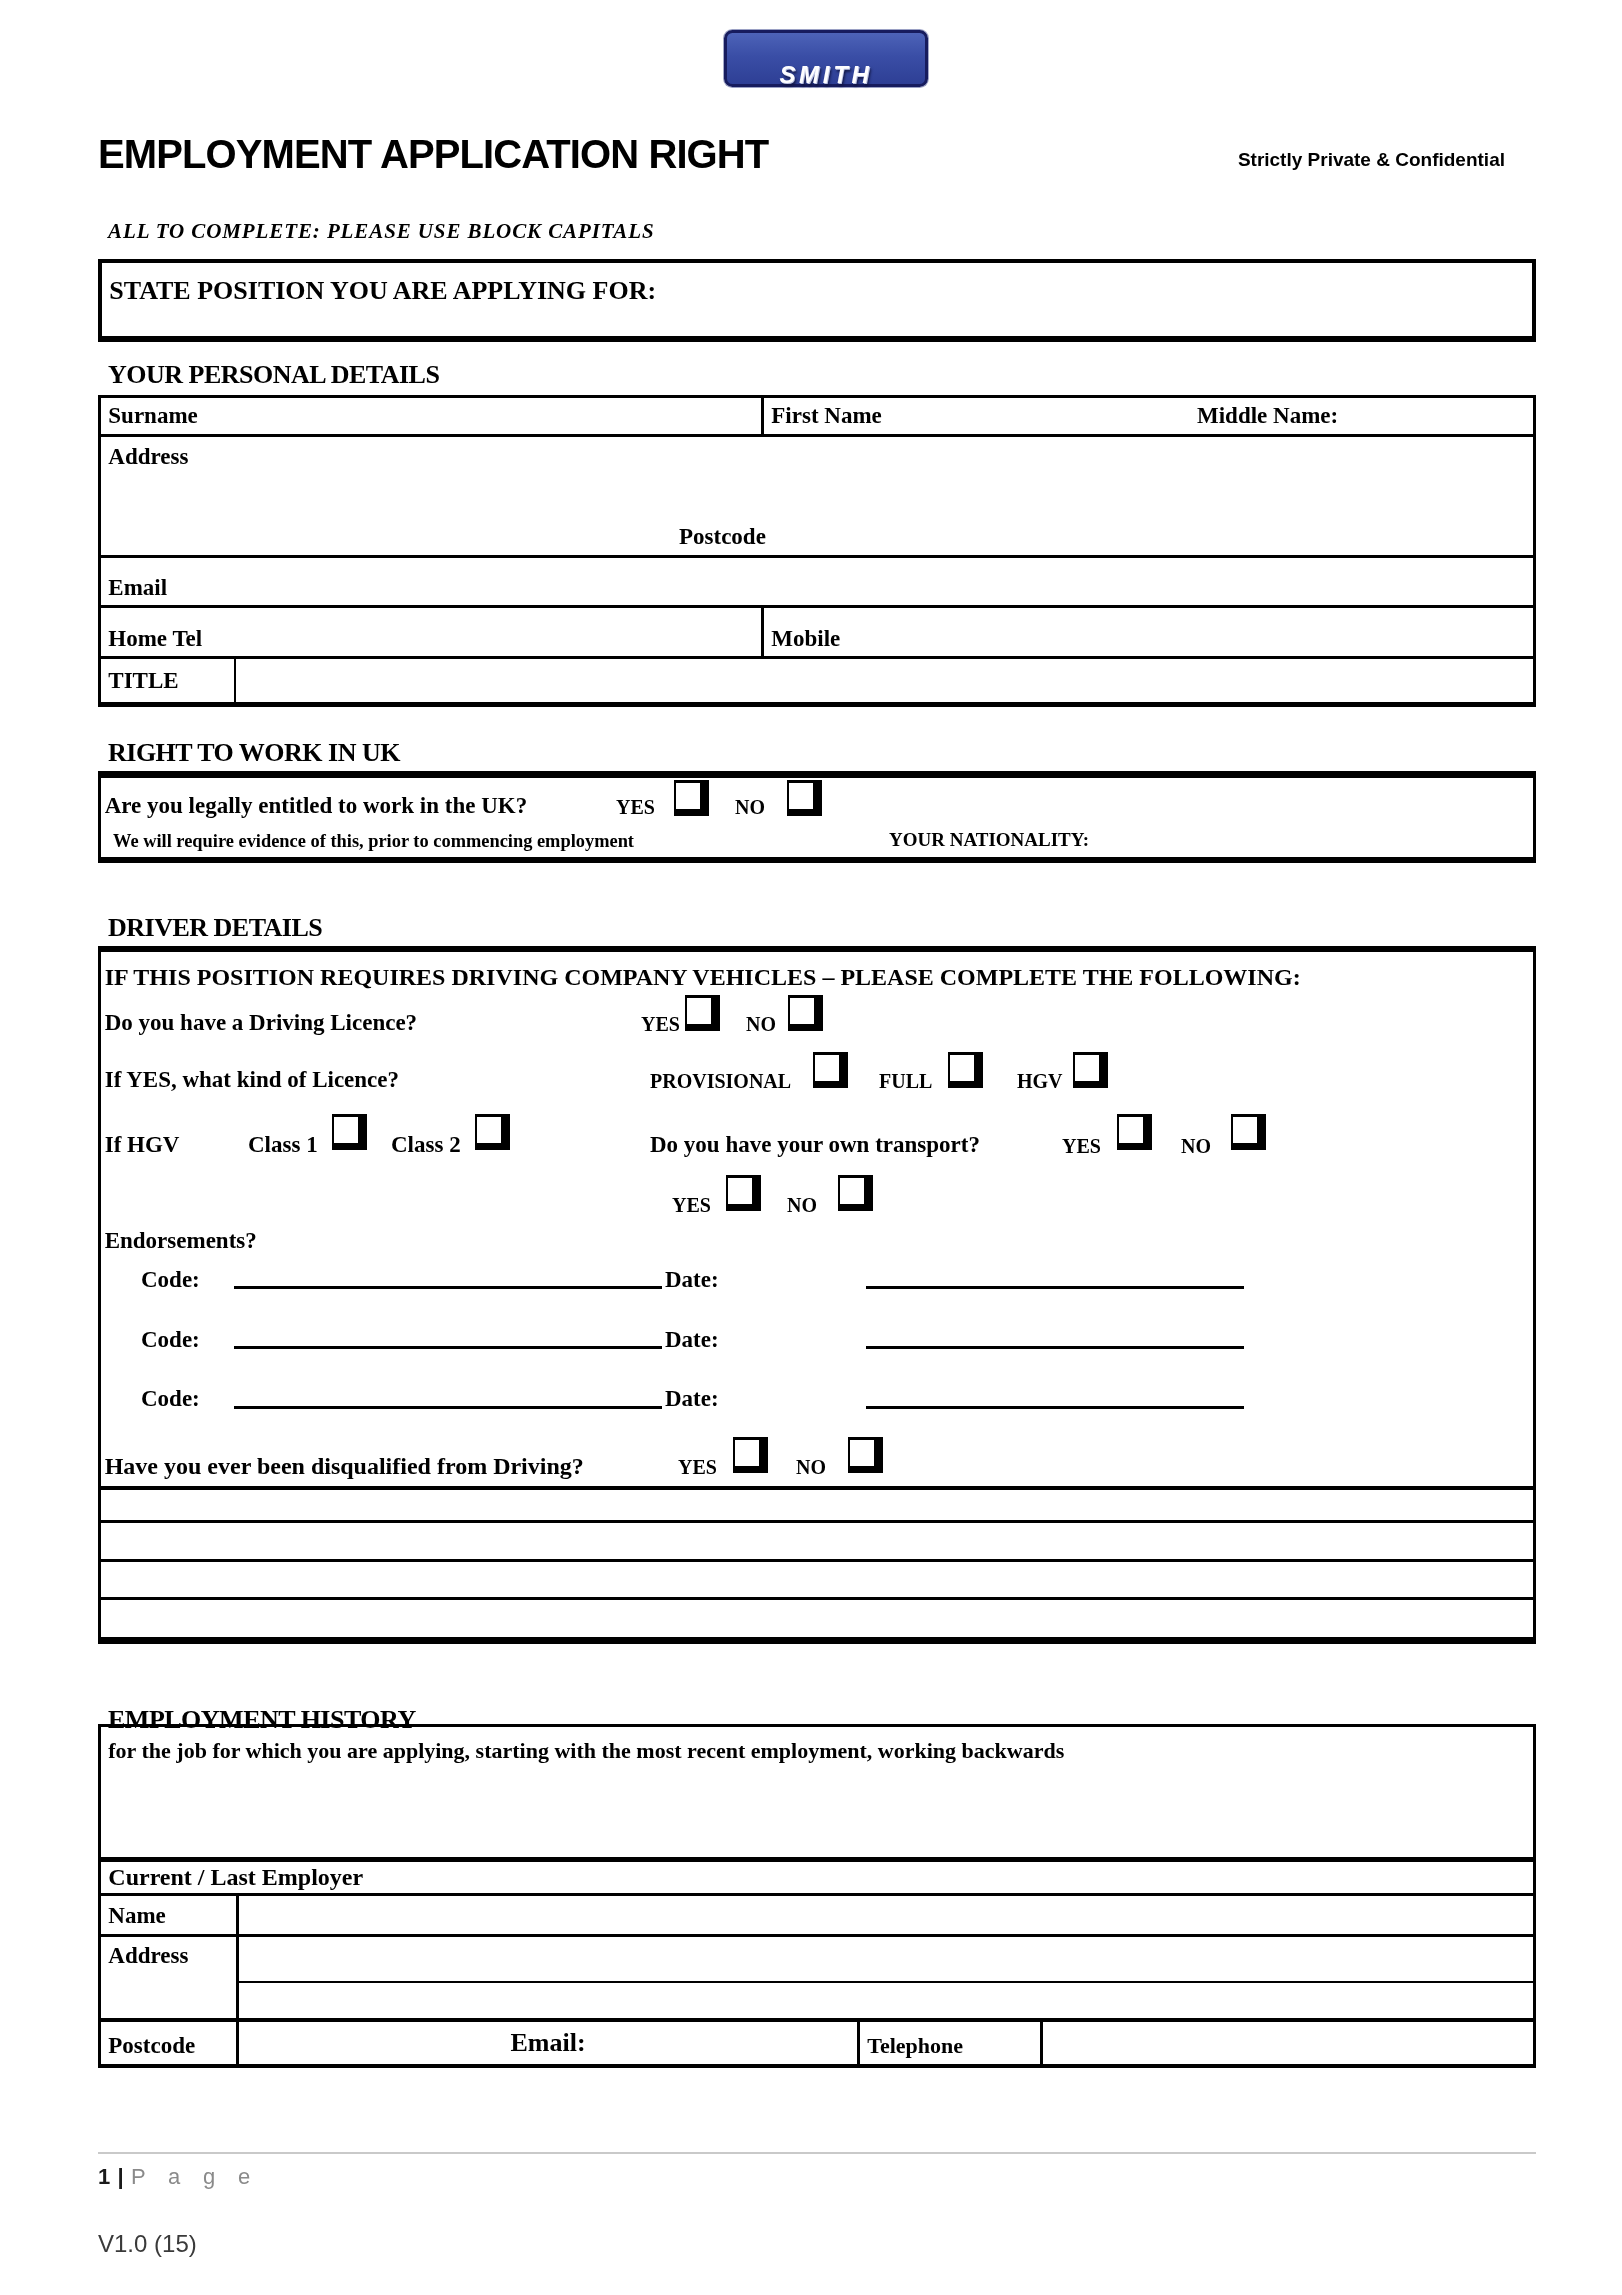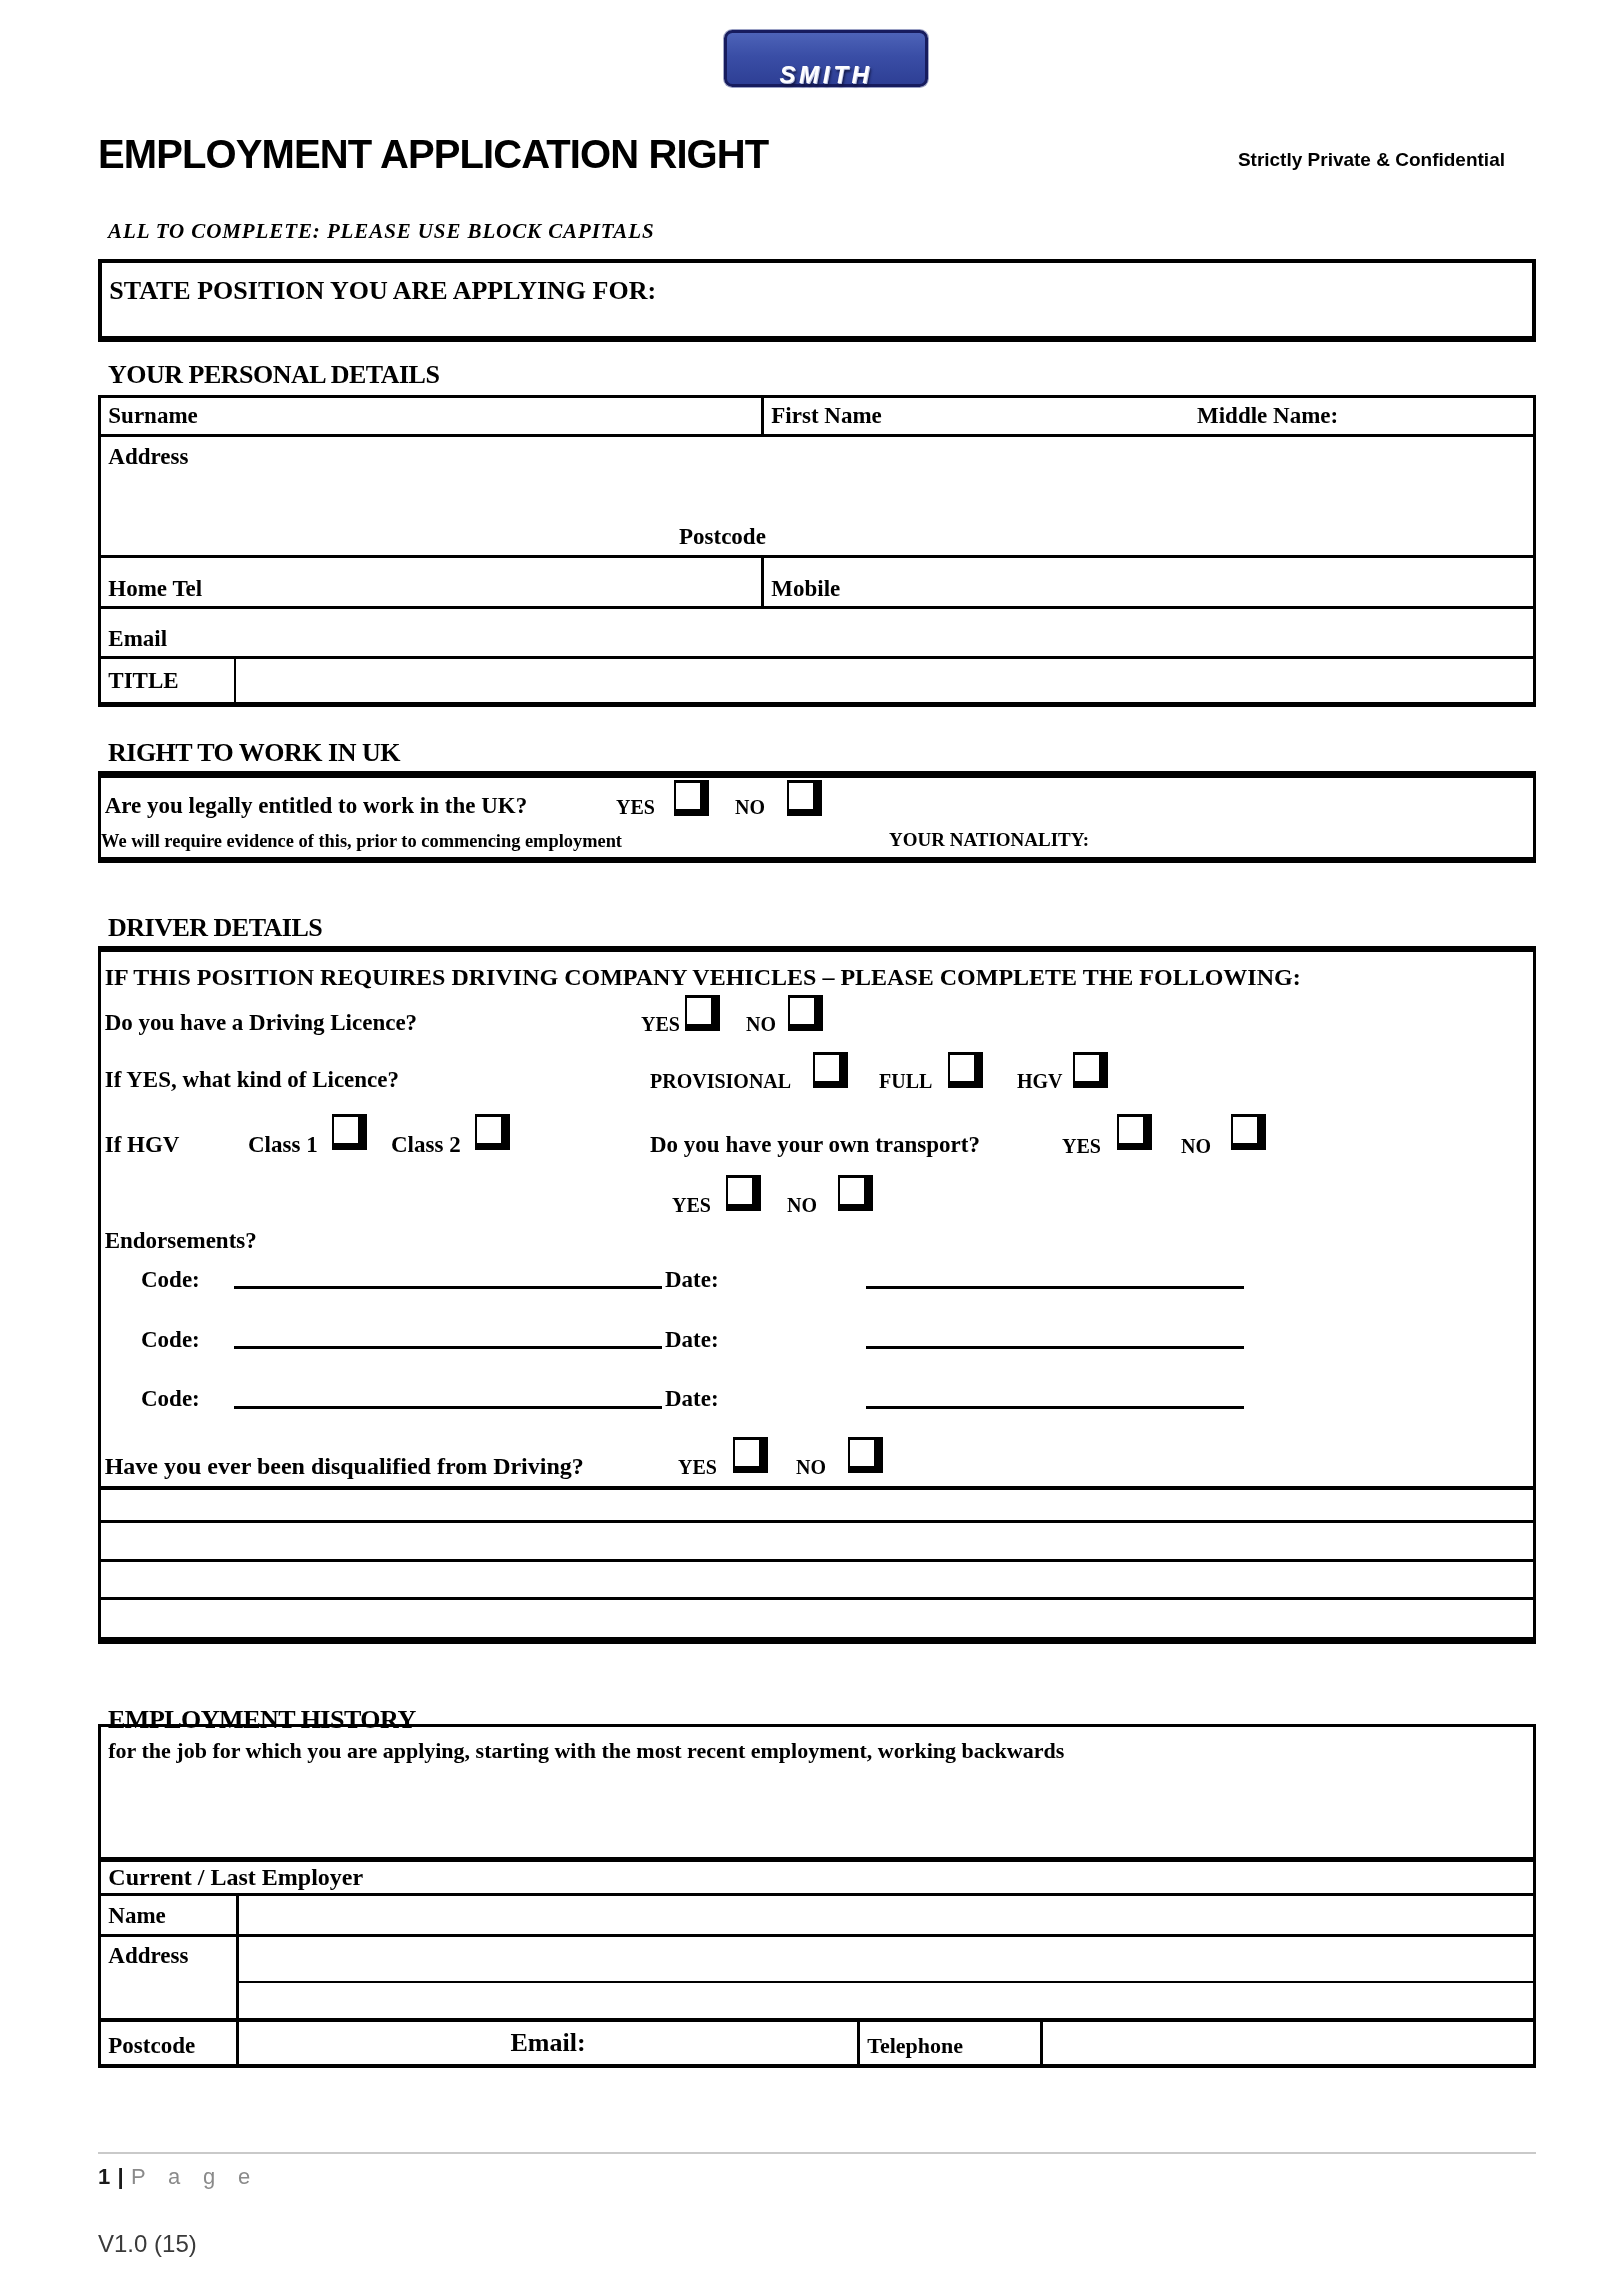--- a/index.html
+++ b/index.html
@@ -115,41 +115,41 @@
       <div class="pcell left">Surname</div>
       <div class="pcell grow">
         <span>First Name</span>
         <span class="middle-name">Middle Name:</span>
       </div>
     </div>
     <div class="row pr2">
       <span class="addr-lbl">Address</span>
       <span class="postcode-lbl">Postcode</span>
     </div>
+    <div class="row pr4">
+      <div class="pcell end">Email</div>
+    </div>
     <div class="row pr3">
       <div class="pcell left end">Home Tel</div>
       <div class="pcell grow end">Mobile</div>
-    </div>
-    <div class="row pr4">
-      <div class="pcell end">Email</div>
     </div>
     <div class="row pr5">
       <div class="pcell title-cell">TITLE</div>
       <div class="pcell grow"></div>
     </div>
   </div>
 
   <div class="sec-head" style="top:738px;">RIGHT TO WORK IN UK</div>
   <div class="rtw-box">
     <span class="abs fs25" style="left:3.7px;top:14.7px;">Are you legally entitled to work in the UK?</span>
     <span class="abs fs22" style="left:515px;top:18.4px;">YES</span>
     <span class="cbx" style="left:573px;top:1.8px;"></span>
     <span class="abs fs22" style="left:634px;top:18.4px;">NO</span>
     <span class="cbx" style="left:686px;top:1.8px;"></span>
-    <span class="abs fs20" style="left:0;top:53px;">We will require evidence of this, prior to commencing employment</span>
+    <span class="abs fs20" style="left:12px;top:53px;">We will require evidence of this, prior to commencing employment</span>
     <span class="abs fs21" style="left:788px;top:51px;">YOUR NATIONALITY:</span>
   </div>
 
   <div class="sec-head" style="top:913px;">DRIVER DETAILS</div>
   <div class="drv-box">
     <span class="abs fs26" style="left:3.7px;top:12px;">IF THIS POSITION  REQUIRES DRIVING COMPANY VEHICLES  – PLEASE COMPLETE THE FOLLOWING:</span>
 
     <span class="abs fs25" style="left:3.7px;top:58px;">Do you  have a Driving Licence?</span>
     <span class="abs fs22" style="left:540px;top:61px;">YES</span>
     <span class="cbx" style="left:584px;top:43px;"></span>

